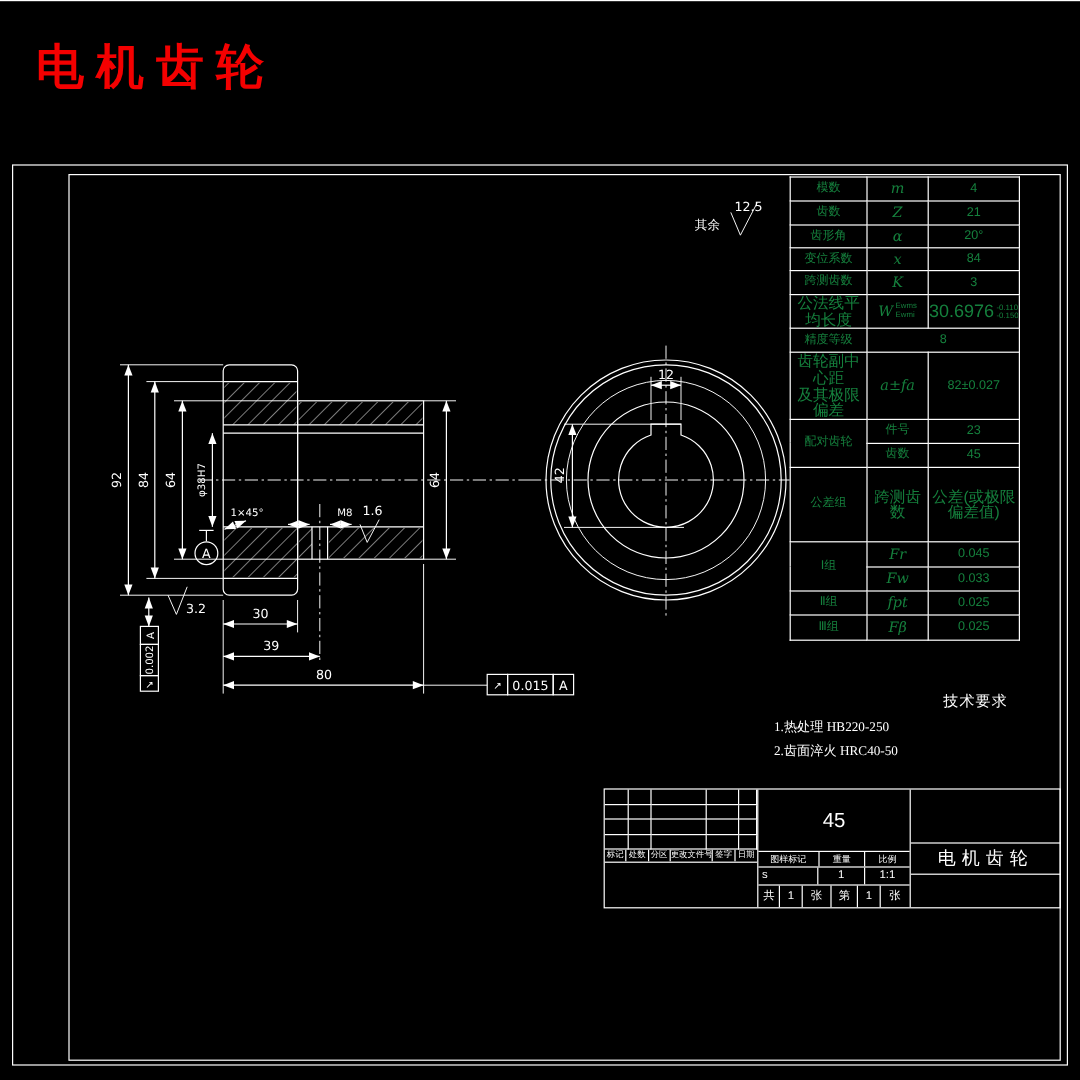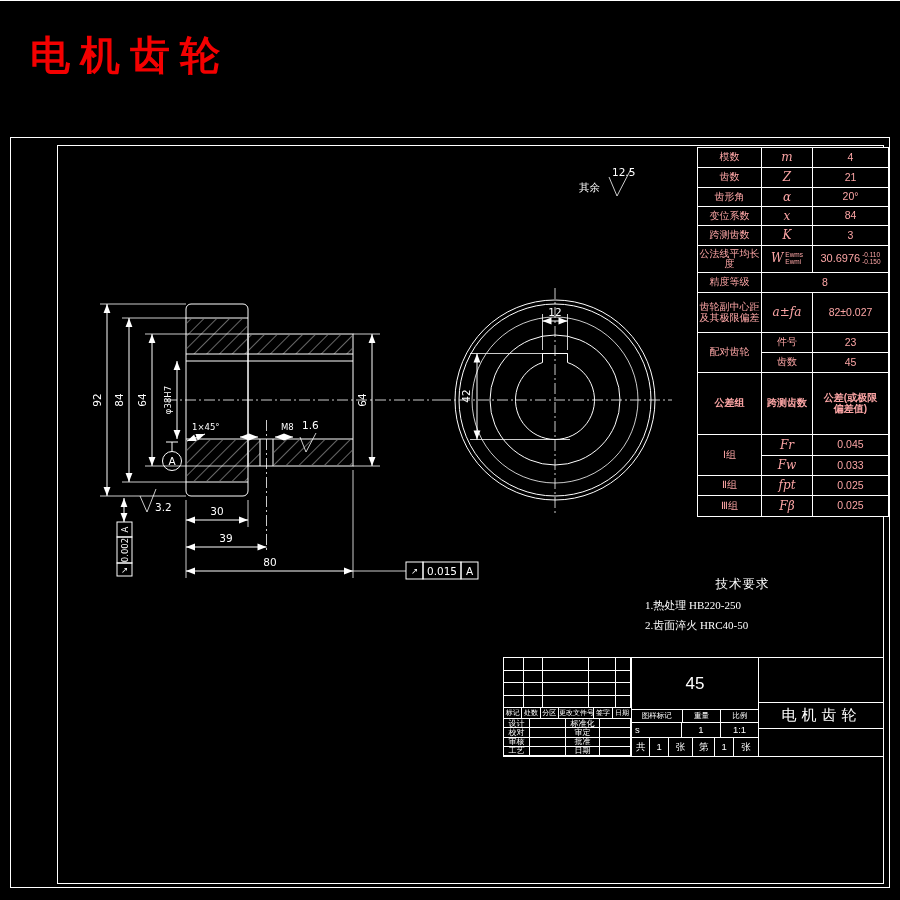--- a/index.html
+++ b/index.html
@@ -11,33 +11,33 @@
   .frame-outer{position:absolute;left:10px;top:137px;width:880px;height:751px;border:1px solid #fff;box-sizing:border-box;}
   .frame-inner{position:absolute;left:57px;top:145px;width:827px;height:739px;border:1px solid #fff;box-sizing:border-box;}
   svg{position:absolute;left:0;top:0;}
   .ln{stroke:#fff;fill:none;stroke-width:1;}
   .thin{stroke:#fff;fill:none;stroke-width:0.8;}
   .cl{stroke:#fff;fill:none;stroke-width:0.8;stroke-dasharray:11 3 2 3;}
   .dim{stroke:#fff;stroke-width:1;marker-start:url(#arr);marker-end:url(#arr);}
   .dt{fill:#fff;font-size:10.5px;font-family:"DejaVu Sans",sans-serif;}
   .dts{fill:#fff;font-size:8.5px;font-family:"DejaVu Sans",sans-serif;}
   
-  .ptable{position:absolute;left:697px;top:147px;width:191px;border-collapse:collapse;table-layout:fixed;
-          color:#fca5a5;background:#000;}
+  .ptable{position:absolute;left:658px;top:147px;width:191px;border-collapse:collapse;table-layout:fixed;
+          color:#15803d;background:#000;}
   .ptable td{border:1px solid #fff;text-align:center;vertical-align:middle;padding:0;
              font-size:10.5px;line-height:1.05;overflow:hidden;}
   .ptable .sym{font-family:"DejaVu Serif",serif;font-style:italic;font-size:12px;}
   .ptable .lbl{font-size:10px;}
-  .ptable .sm{font-size:10px;}
-  tr.h20{height:20px;} tr.h19{height:19px;} tr.h27{height:27px;} tr.h40{height:40px;} tr.h47{height:62px;font-weight:bold;} tr.h21{height:21px;}
+  .ptable .sm{font-size:13px;}
+  tr.h20{height:20px;} tr.h19{height:19px;} tr.h27{height:27px;} tr.h40{height:40px;} tr.h47{height:62px;} tr.h21{height:21px;}
   .stack{display:inline-flex;flex-direction:column;font-size:6.5px;line-height:1.05;vertical-align:middle;margin-left:2px;text-align:left;}
-  .vmain{font-size:11px;}
+  .vmain{font-size:15px;}
   
   .techreq{position:absolute;left:645px;top:576px;width:195px;color:#fff;}
-  .tr-title{text-align:center;font-size:12.5px;letter-spacing:1px;}
+  .tr-title{text-align:right;font-size:12.5px;letter-spacing:1px;}
   .tr-line{font-size:11px;margin-top:5px;white-space:nowrap;font-family:Liberation Serif, serif;}
   
   .tblock{position:absolute;left:503px;top:657px;width:381px;height:100px;border:1px solid #fff;box-sizing:border-box;color:#fff;}
   .tb-left{position:absolute;left:0;top:0;width:127px;height:98px;}
   .tb-mini{position:absolute;left:0;top:0;width:127px;height:50px;display:grid;
            grid-template-columns:20px 19px 46px 27px 15px;grid-template-rows:repeat(4,1fr);}
   .tb-mini div{border-right:1px solid #fff;border-bottom:1px solid #fff;}
   .tb-strip{position:absolute;left:0;top:50px;width:127px;height:10px;display:flex;border-bottom:1px solid #fff;
             font-size:7px;line-height:10px;white-space:nowrap;overflow:hidden;}
   .tb-strip span{border-right:1px solid #fff;display:block;text-align:center;overflow:hidden;}
@@ -317,38 +317,20 @@
           <div></div>
       </div>
       <div class="tb-strip">
         <span style="width:18px">标记</span>
         <span style="width:18px">处数</span>
         <span style="width:18px">分区</span>
         <span style="width:36px">更改文件号</span>
         <span style="width:18px">签字</span>
         <span style="width:19px;border-right:none">日期</span>
       </div>
-      <div class="tb-roles">
-        <div>设计</div>
-          <div></div>
-        <div>标准化</div>
-          <div></div>
-        <div>校对</div>
-          <div></div>
-        <div>审定</div>
-          <div></div>
-        <div>审核</div>
-          <div></div>
-        <div>批准</div>
-          <div></div>
-        <div>工艺</div>
-          <div></div>
-        <div>日期</div>
-          <div></div>
-      </div>
     </div>
     <div class="tb-mid">
       <div class="tb-material">45</div>
       <div class="tb-stamphead">
         <span style="width:50px">图样标记</span>
         <span style="width:38px">重量</span>
         <span style="width:37px;border-right:none">比例</span>
       </div>
       <div class="tb-stampvals">
         <span style="width:50px;text-align:left;padding-left:3px;box-sizing:border-box">s</span>

